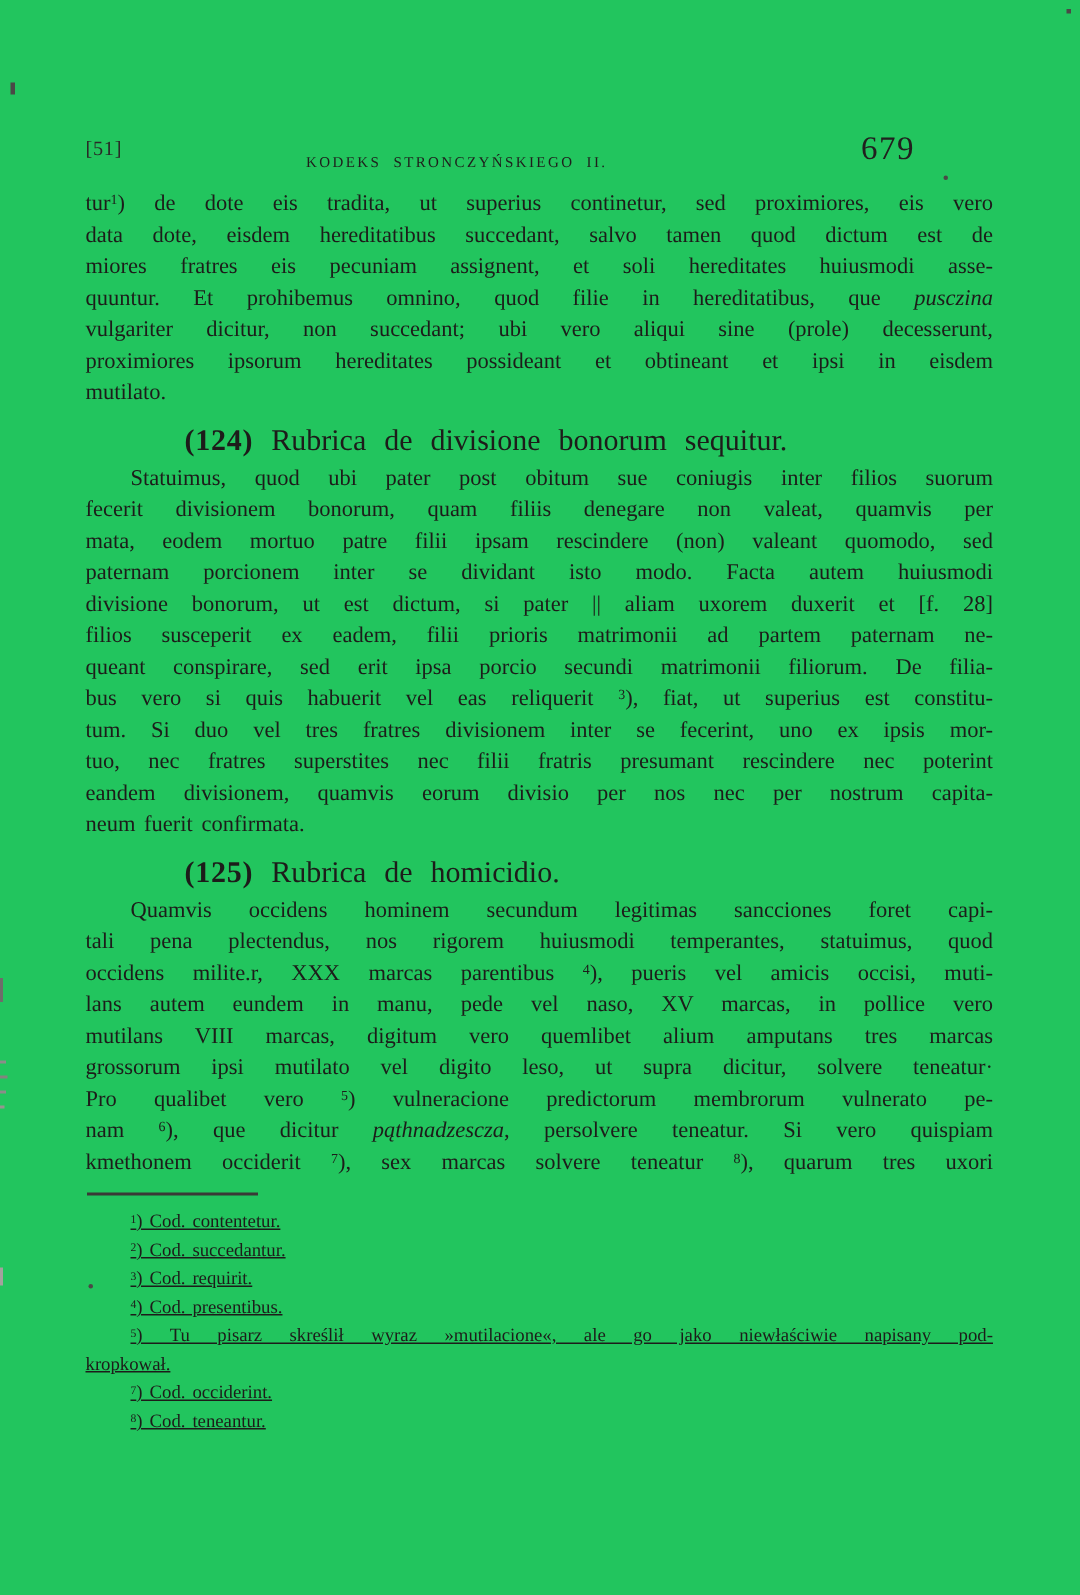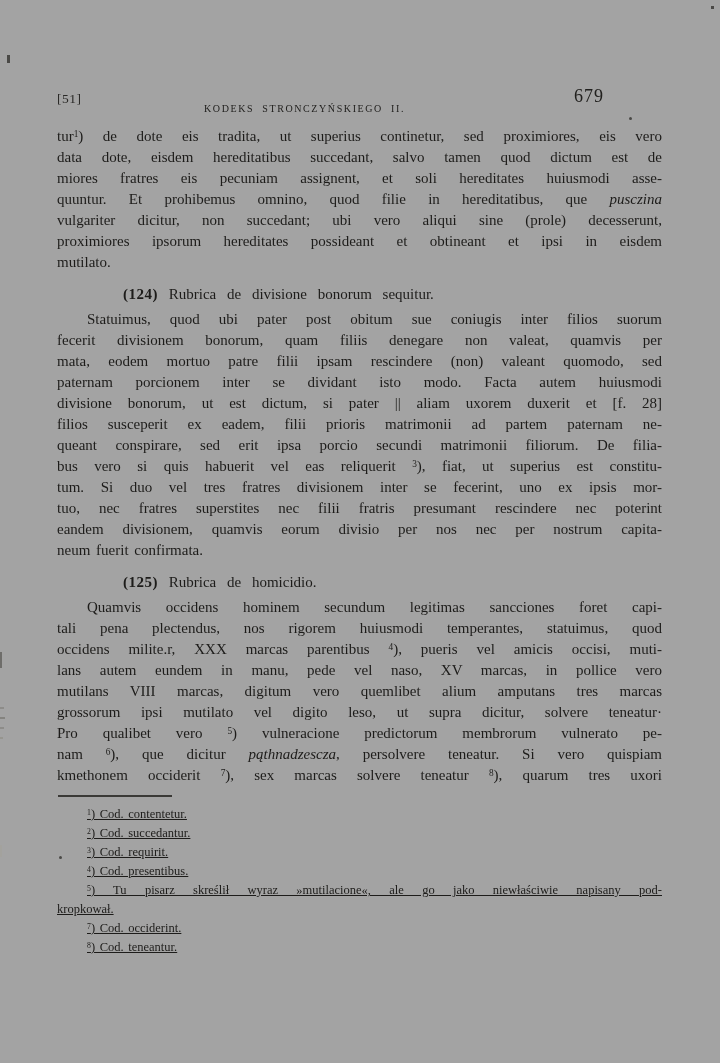--- a/index.html
+++ b/index.html
@@ -1,52 +1,52 @@
 <!DOCTYPE html>
 <html><head>
 <meta charset="utf-8">
 <style>
   html, body { margin: 0; padding: 0; background: #ffffff; }
   .page {
     position: relative;
     width: 720px;
     height: 1063px;
-    background: #a3a3a3;
+    background: #22c55e;
     font-family: "Liberation Serif", serif;
     color: #1d1c1a;
     overflow: hidden;
   }
 
   
   .header { position: absolute; left: 57px; top: 88px; width: 605px; height: 34px; }
   .folio { position: absolute; left: 0; top: 3px; font-size: 13.5px; letter-spacing: 0.5px; color: #2a2927; }
   .running-title {
     position: absolute; left: 147px; top: 15px;
     font-size: 10px; letter-spacing: 1.6px; word-spacing: 4px;
     color: #1f1e1c; white-space: nowrap;
   }
-  .page-number { position: absolute; left: 517px; top: -2px; font-size: 18px; letter-spacing: 1px; color: #21201e; }
+  .page-number { position: absolute; left: 517px; top: -2px; font-size: 22px; letter-spacing: 1px; color: #21201e; }
 
   
   .content { position: absolute; left: 57px; top: 126px; width: 605px; }
   .para { margin: 0; }
   .line {
     font-size: 15px;
     line-height: 21px;
     word-spacing: 2px;
     text-align: justify;
     text-align-last: justify;
     white-space: normal;
   }
   .line.no-just { text-align-last: left; }
   .line.first { text-indent: 30px; }
   .heading {
     margin: 11px 0 4px 0;
     padding-left: 66px;
-    font-size: 15px;
+    font-size: 20px;
     line-height: 21px;
     word-spacing: 7px;
   }
   .heading b { font-weight: bold; letter-spacing: 0.5px; }
   i { font-style: italic; }
   sup { font-size: 62%; vertical-align: baseline; position: relative; top: -0.45em; line-height: 0; }
 
   
   .fn-rule { margin-top: 9px; margin-left: 1px; width: 114px; height: 2px; background: #3a3936; }
   .footnotes { margin-top: 8px; text-decoration: underline; }

